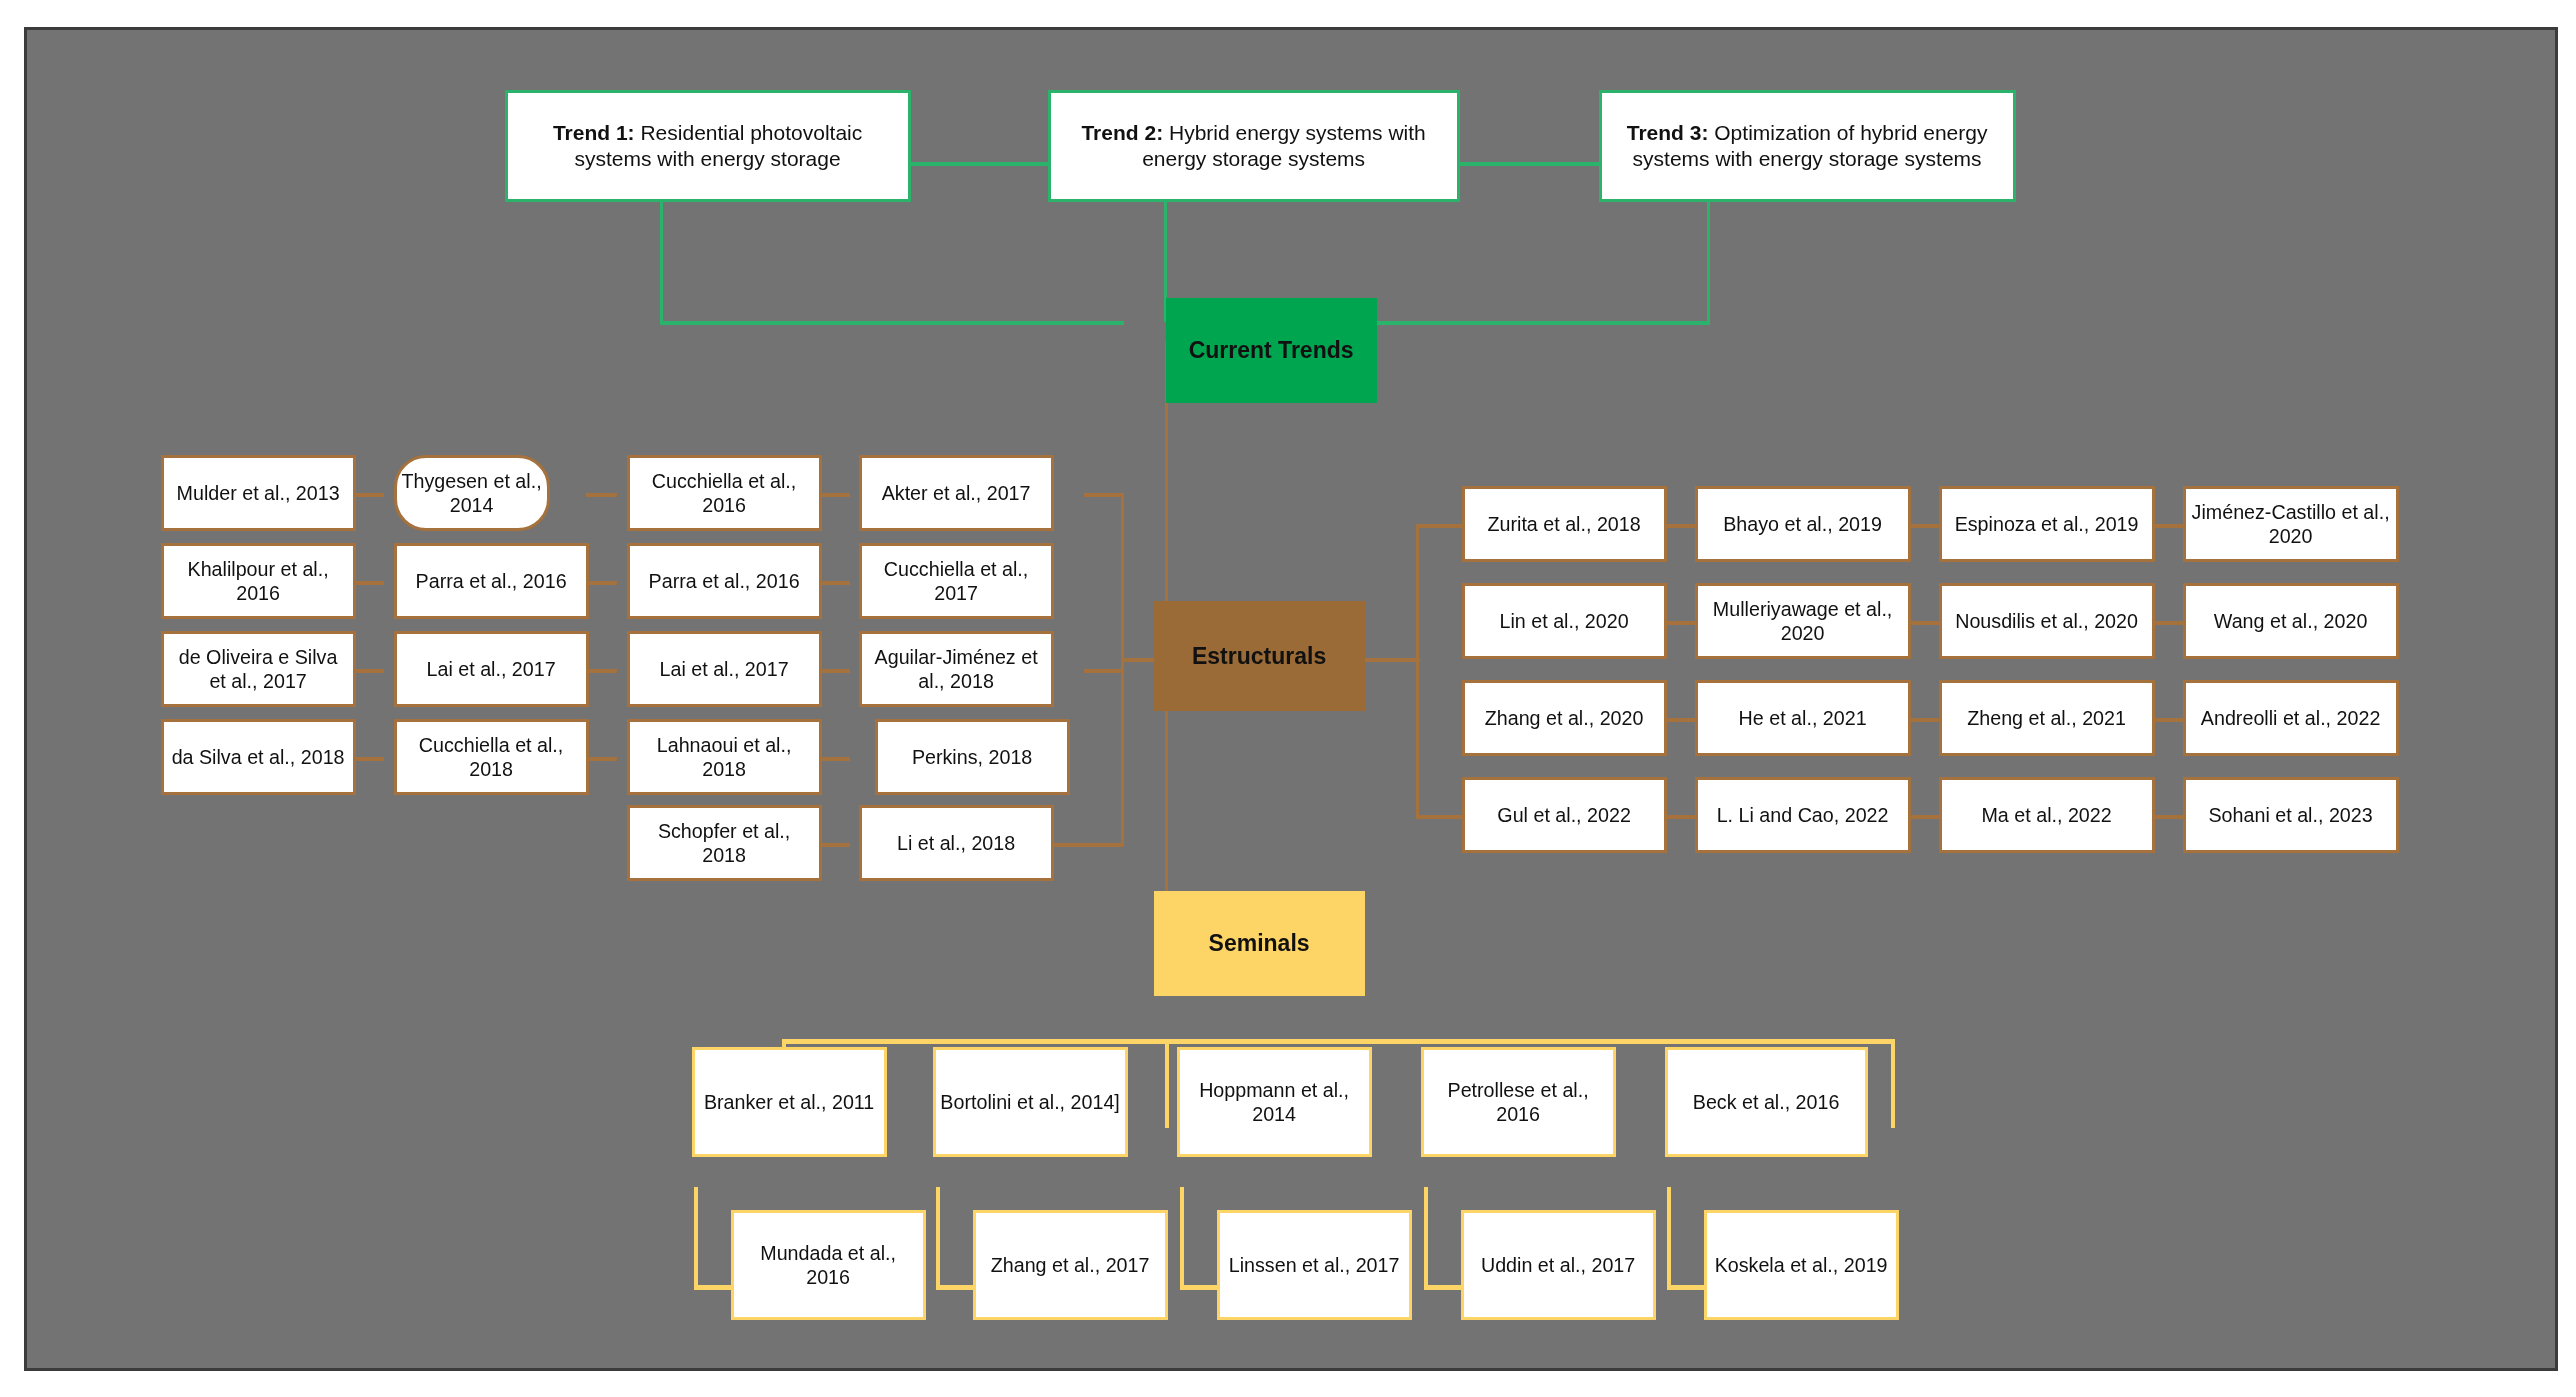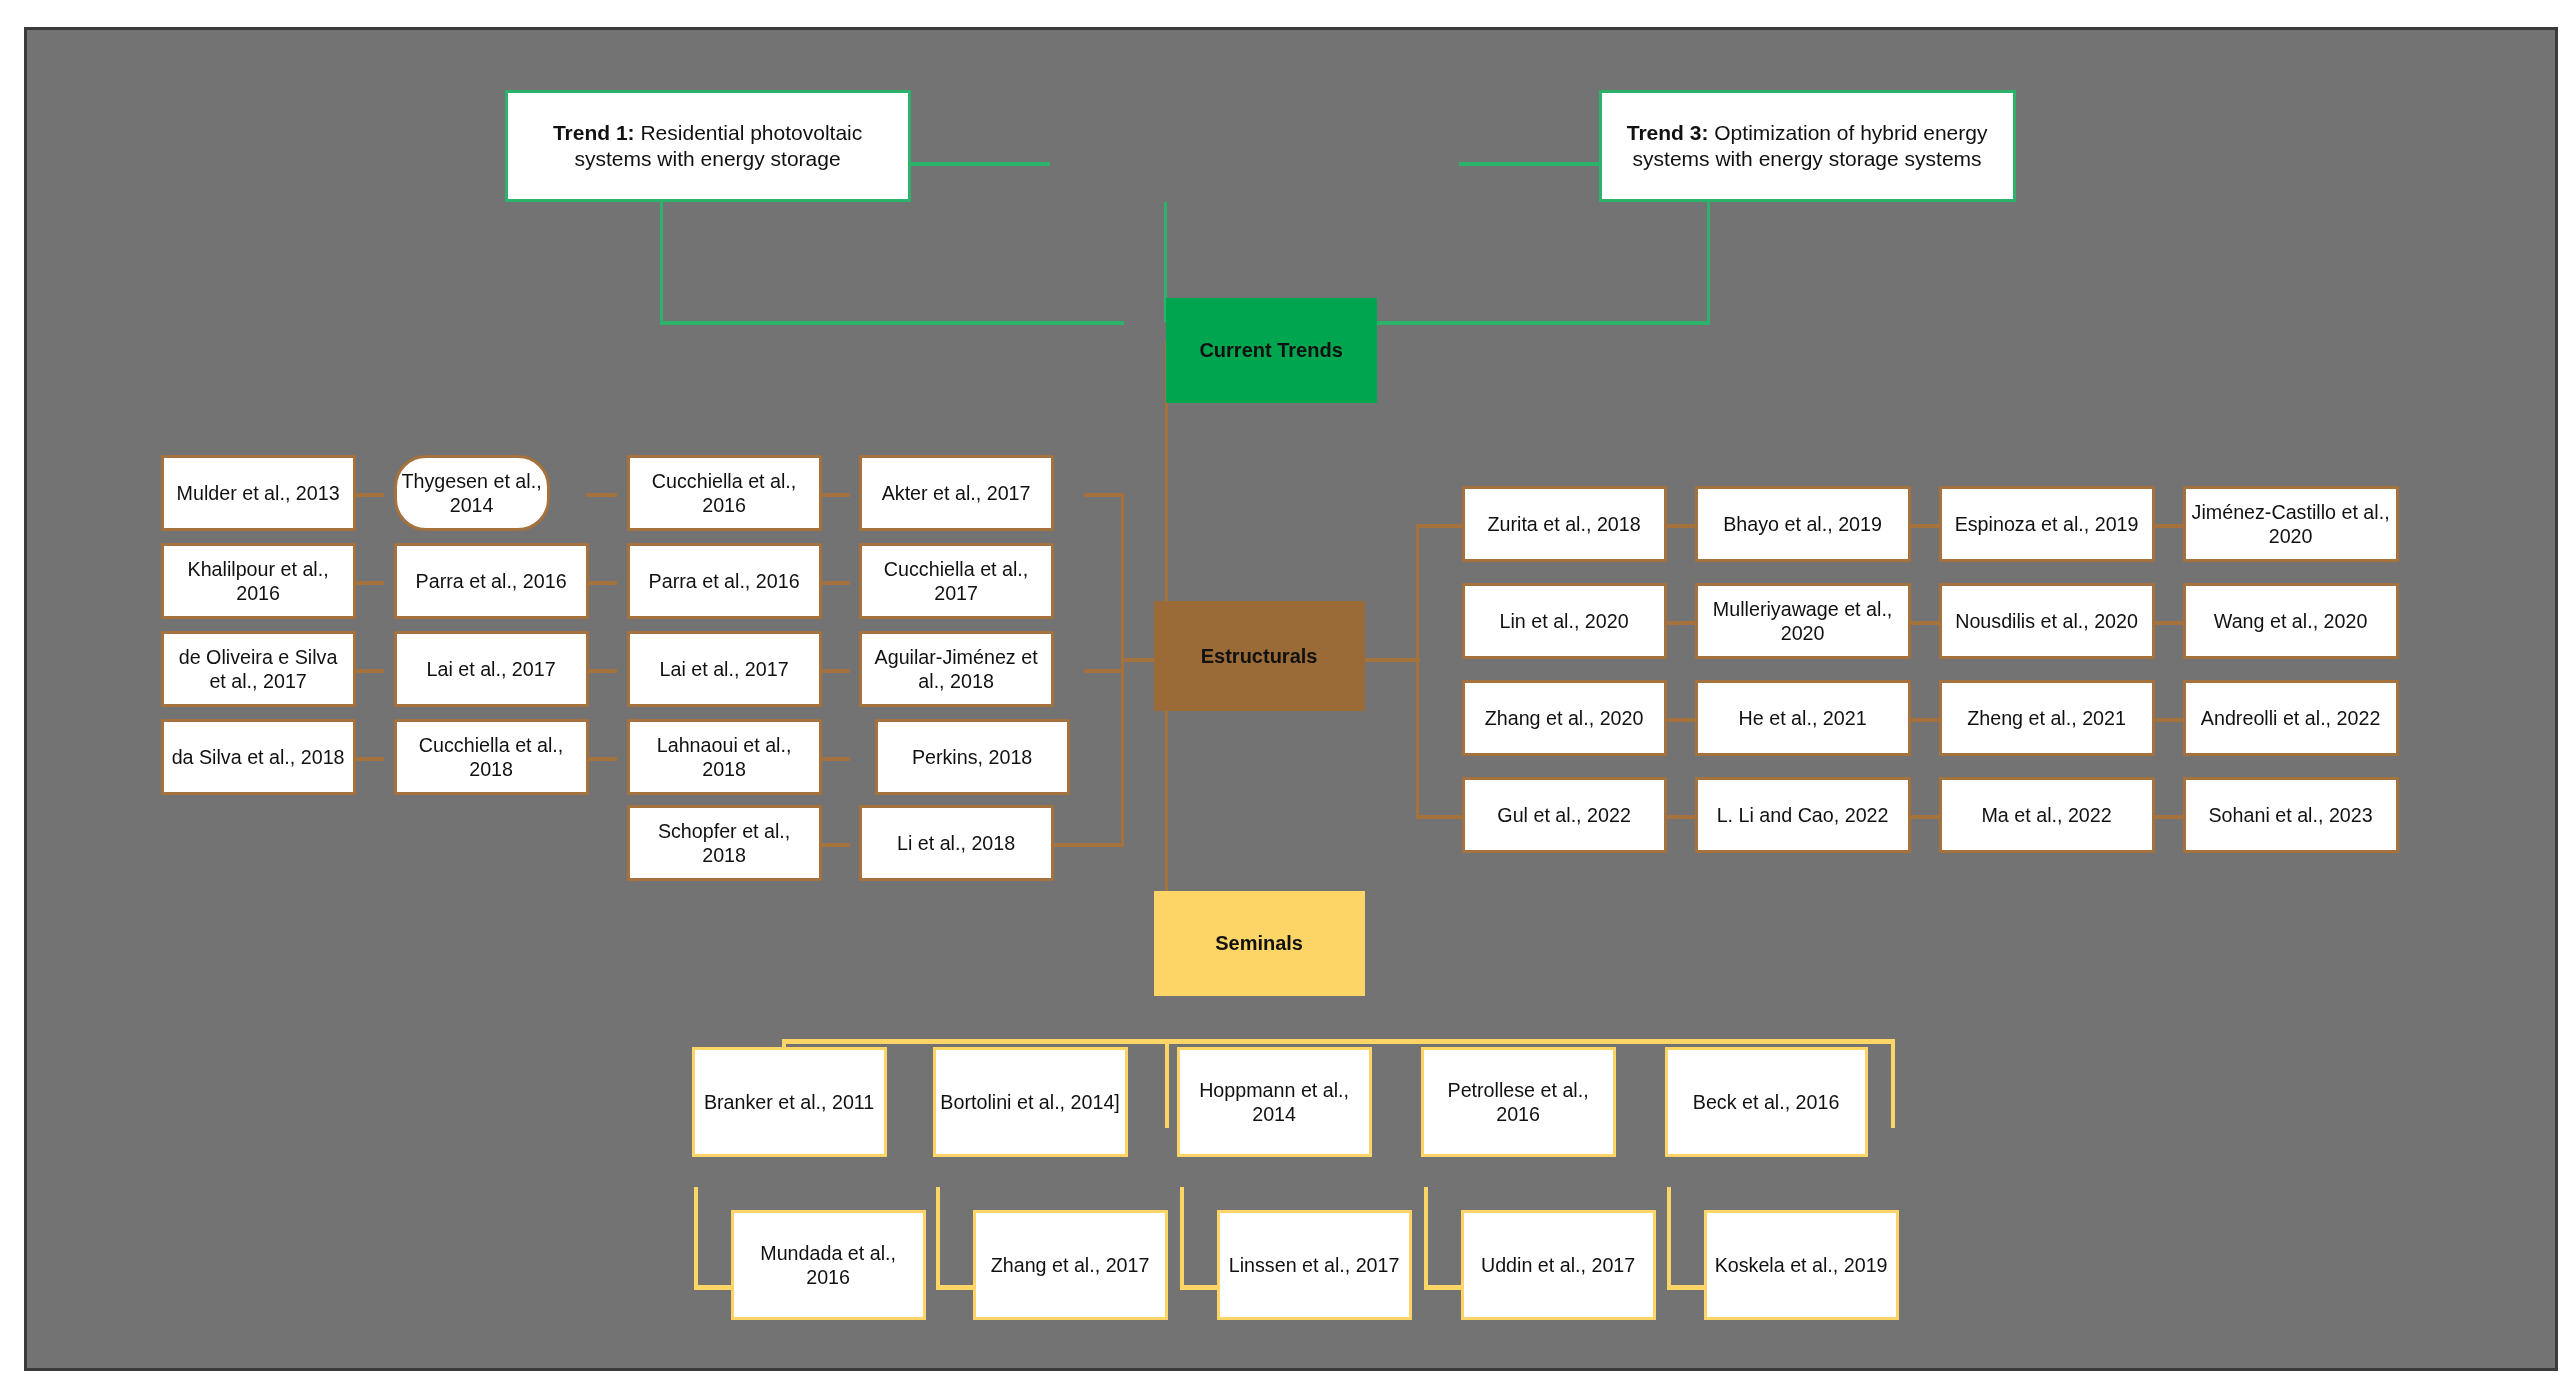--- a/index.html
+++ b/index.html
@@ -4,21 +4,21 @@
 <style>
   html,body{margin:0;padding:0;background:#ffffff;}
   body{font-family:"Liberation Sans",sans-serif;}
   #page{position:relative;width:2576px;height:1397px;background:#fff;overflow:hidden;}
   #frame{position:absolute;left:23.6px;top:27px;width:2534px;height:1344px;border:3.9px solid #3b3b3b;box-sizing:border-box;background:#737373;}
   .node{position:absolute;box-sizing:border-box;display:flex;align-items:center;justify-content:center;text-align:center;line-height:1.24;z-index:5;}
   .ref{background:#ffffff;font-size:19.7px;color:#111;padding:1.6px 4.7px;}
   .ref.brown{border:3.1px solid #a5713c;}
   .ref.yellow{border:3.1px solid #fcd566;}
   .trend{background:#ffffff;border:3.9px solid #2cb36b;font-size:21px;color:#111;padding:3.1px 7.9px;}
-  .hub{font-weight:bold;font-size:20px;color:#111;}
+  .hub{font-weight:bold;font-size:23px;color:#111;}
   .hub.green{background:#00a550;}
   .hub.brown{background:#9a6a37;}
   .hub.yellow{background:#fcd566;}
   .ln{position:absolute;z-index:1;}
   .ln.g{background:#2cb36b;}
   .ln.b{background:#a5713c;}
   .ln.y{background:#fcd566;}
   b{font-weight:bold;}
 </style>
 </head>
@@ -62,20 +62,23 @@
     <div class="ln y" style="left:909px;top:1255px;width:39px;height:4.7px;"></div>
     <div class="ln y" style="left:1153px;top:1157px;width:4.7px;height:102px;"></div>
     <div class="ln y" style="left:1153px;top:1255px;width:39px;height:4.7px;"></div>
     <div class="ln y" style="left:1397px;top:1157px;width:4.7px;height:102px;"></div>
     <div class="ln y" style="left:1397px;top:1255px;width:39px;height:4.7px;"></div>
     <div class="ln y" style="left:1640px;top:1157px;width:4.7px;height:102px;"></div>
     <div class="ln y" style="left:1640px;top:1255px;width:39px;height:4.7px;"></div>
 
     <div class="node trend" style="left:478px;top:60px;width:406px;height:112px;">
       <div><b>Trend 1:</b><span> Residential photovoltaic systems with energy storage</span></div>
+    </div>
+    <div class="node trend" style="left:1021px;top:60px;width:412px;height:112px;">
+      <div><b>Trend 2:</b><span> Hybrid energy systems with energy storage systems</span></div>
     </div>
     <div class="node trend" style="left:1572px;top:60px;width:417px;height:112px;">
       <div><b>Trend 3:</b><span> Optimization of hybrid energy systems with energy storage systems</span></div>
     </div>
 
     <div class="node hub green" style="left:1139px;top:268px;width:211px;height:105px;">
       <span>Current Trends</span>
     </div>
     <div class="node hub brown" style="left:1127px;top:571px;width:211px;height:110px;">
       <span>Estructurals</span>

